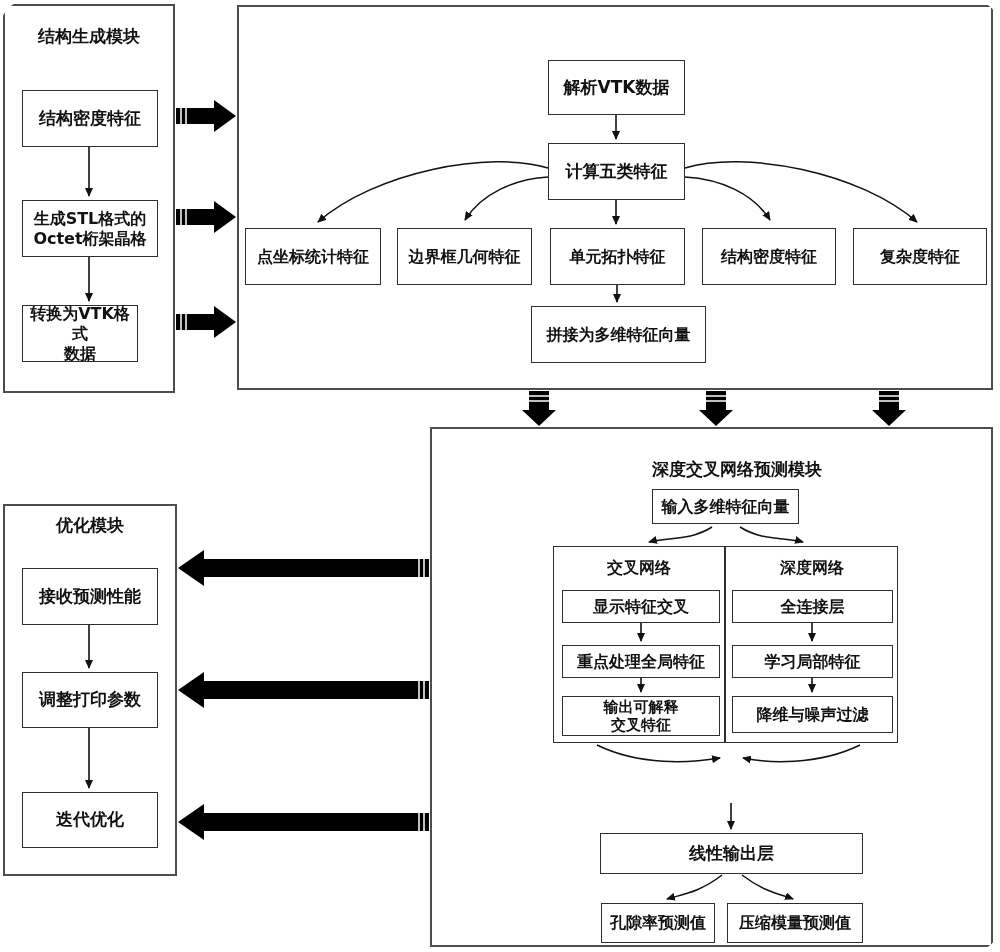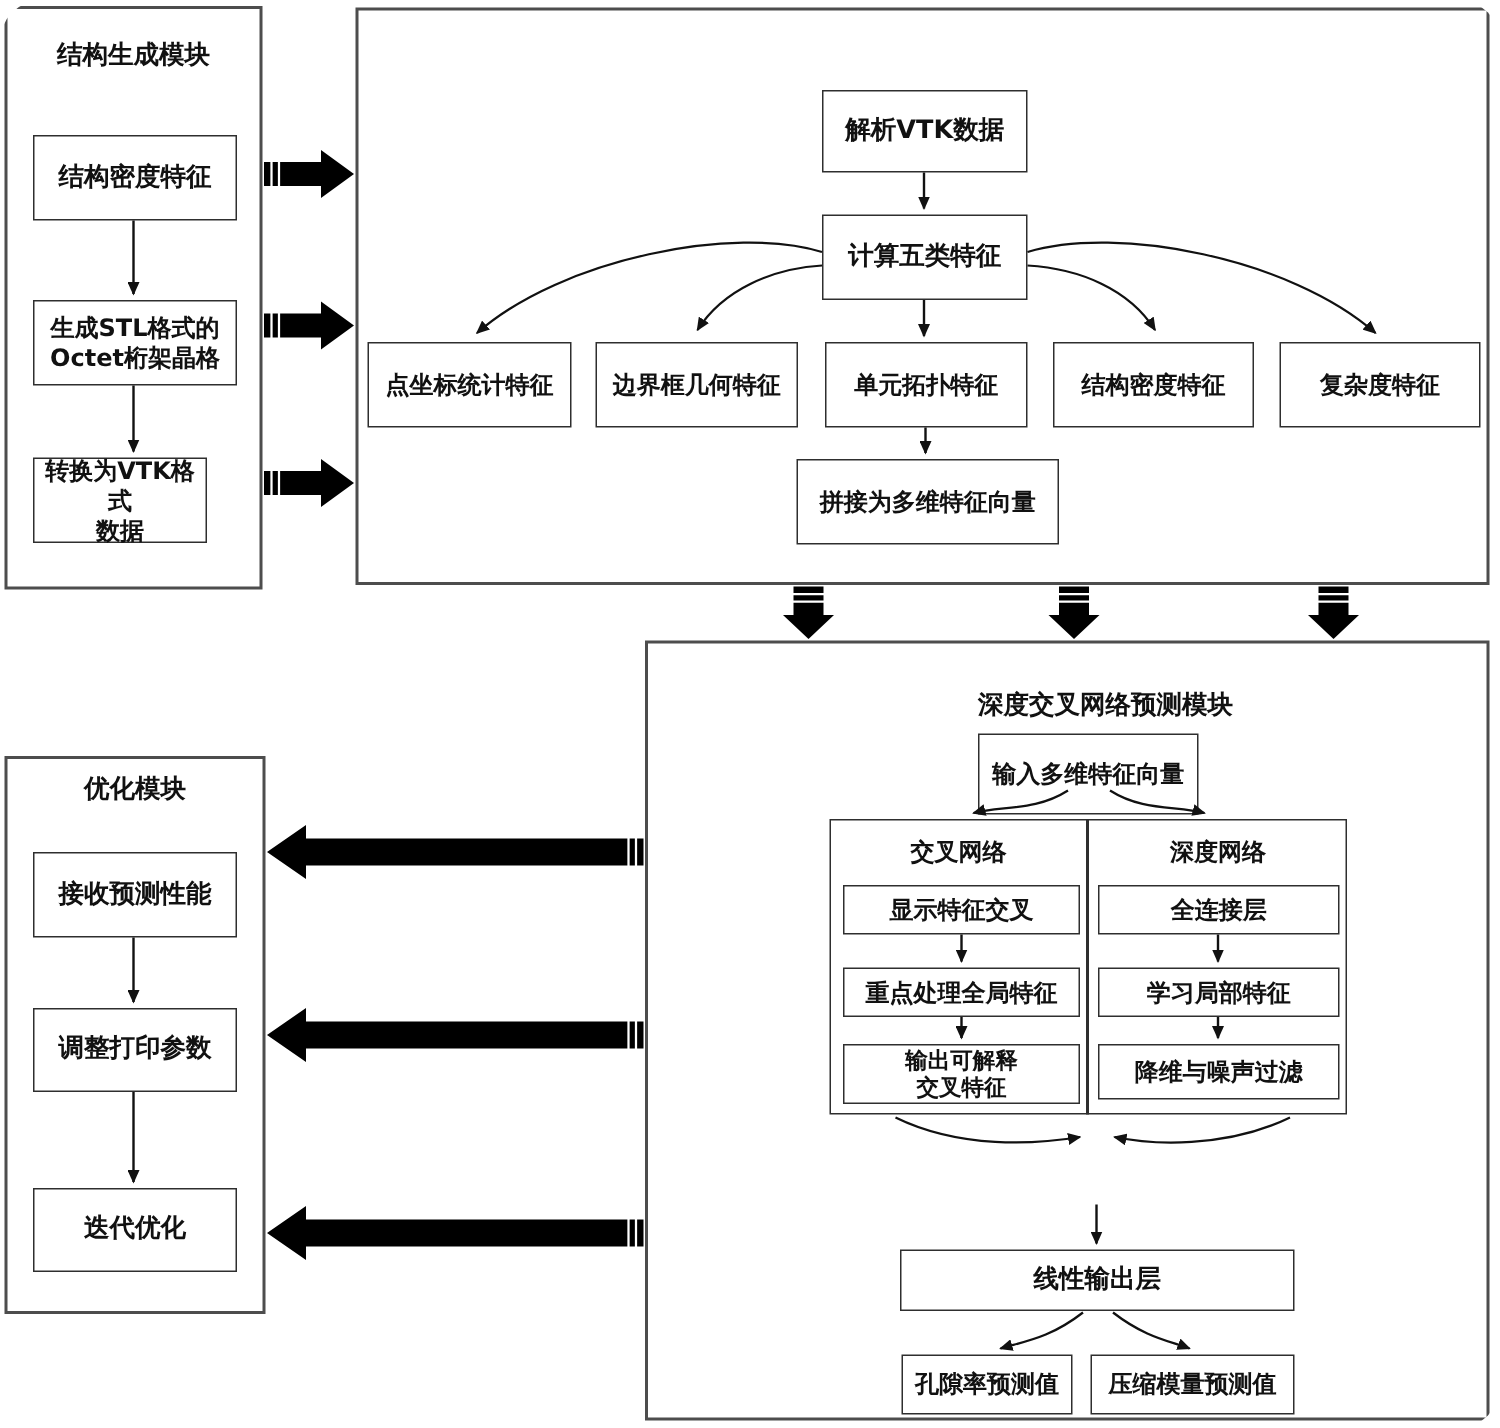--- a/index.html
+++ b/index.html
@@ -40,21 +40,21 @@
   <div class="box f16" style="left:397px;top:228px;width:135px;height:57px;">边界框几何特征</div>
   <div class="box f16" style="left:550px;top:228px;width:135px;height:57px;">单元拓扑特征</div>
   <div class="box f16" style="left:702px;top:228px;width:134px;height:57px;">结构密度特征</div>
   <div class="box f16" style="left:853px;top:228px;width:134px;height:57px;">复杂度特征</div>
   <div class="box f16" style="left:531px;top:306px;width:175px;height:57px;">拼接为多维特征向量</div>
 
   <div class="box f17" style="left:22px;top:568px;width:136px;height:57px;">接收预测性能</div>
   <div class="box f17" style="left:22px;top:672px;width:136px;height:56px;">调整打印参数</div>
   <div class="box f17" style="left:22px;top:792px;width:136px;height:56px;">迭代优化</div>
 
-  <div class="box f16" style="left:652px;top:489px;width:147px;height:54px;text-align:right;">输入多维特征向量</div>
+  <div class="box f16" style="left:652px;top:489px;width:147px;height:35px;text-align:right;">输入多维特征向量</div>
 
   <div class="frame" style="left:553px;top:546px;width:345px;height:197px;border-width:1.5px;border-color:#2e2e2e;"></div>
   <div class="divider" style="left:724px;top:546px;height:197px;"></div>
 
   <div class="title f16" style="left:560px;top:558px;width:158px;">交叉网络</div>
   <div class="title f16" style="left:733px;top:558px;width:158px;">深度网络</div>
 
   <div class="box f16" style="left:562px;top:590px;width:158px;height:33px;">显示特征交叉</div>
   <div class="box f16" style="left:562px;top:645px;width:158px;height:33px;">重点处理全局特征</div>
   <div class="box f15" style="left:562px;top:696px;width:158px;height:40px;line-height:1.2;">输出可解释

